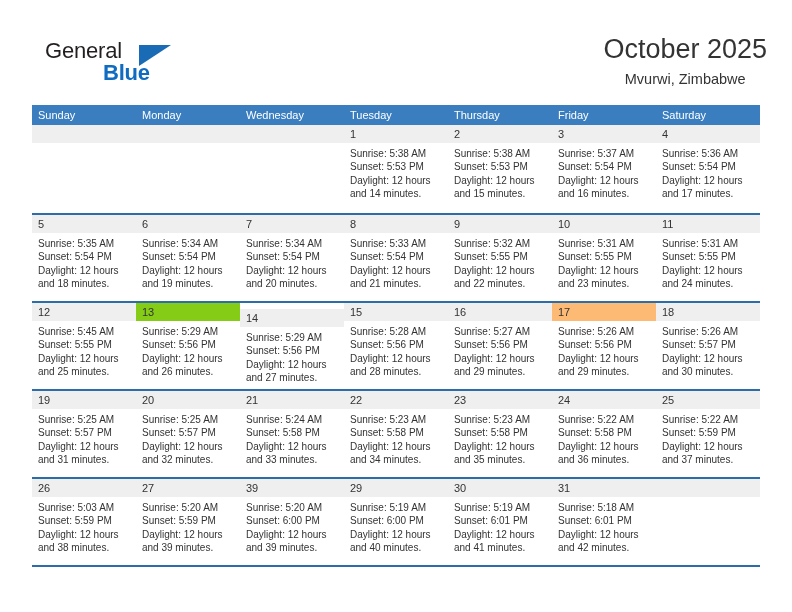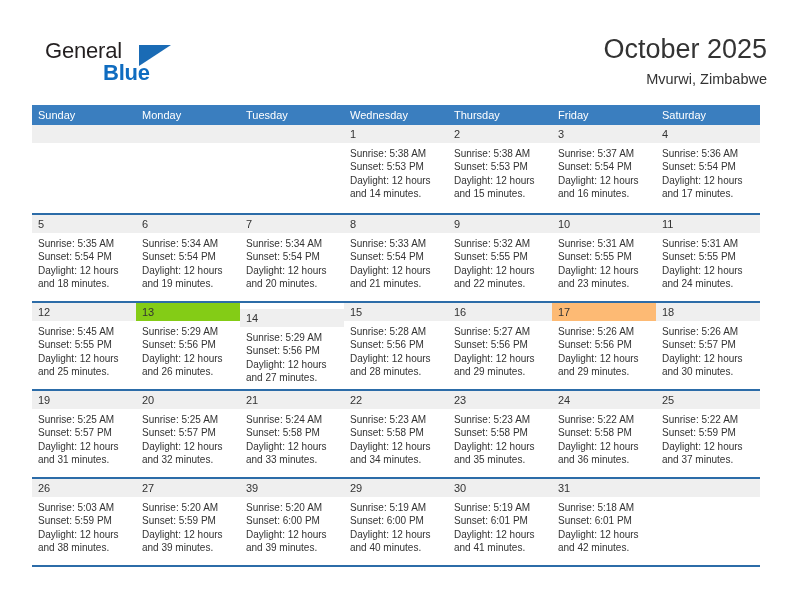--- a/index.html
+++ b/index.html
@@ -61,21 +61,21 @@
     top: 22px;
     font-size: 22px;
     letter-spacing: -0.2px;
     color: #0f6cc0;
     font-family: "Liberation Sans", sans-serif;
   }
   .title-block {
     position: absolute;
     right: 35px;
     top: 32px;
-    text-align: right;
+    text-align: center;
   }
   .cal-title {
     font-size: 27px;
     color: #333333;
     font-weight: normal;
     line-height: 34px;
     white-space: nowrap;
   }
   .cal-subtitle {
     font-size: 14.5px;
@@ -161,22 +161,22 @@
     <div class="title-block">
       <div class="cal-title">October 2025</div>
       <div class="cal-subtitle">Mvurwi, Zimbabwe</div>
     </div>
   </div>
 
   <div class="calendar">
     <div class="dow-row" id="dow-row" style="background: rgb(58, 126, 191);">
         <div class="dow-cell">Sunday</div>
         <div class="dow-cell">Monday</div>
+        <div class="dow-cell">Wednesday</div>
         <div class="dow-cell">Tuesday</div>
-        <div class="dow-cell">Wednesday</div>
         <div class="dow-cell">Thursday</div>
         <div class="dow-cell">Friday</div>
         <div class="dow-cell">Saturday</div>
       </div>
     <div id="weeks-container">
         <div class="week-row first">
           <div class="day-cell empty">
             <div class="day-num" style="background: rgb(239, 239, 239);"></div>
           </div>
           <div class="day-cell empty">

